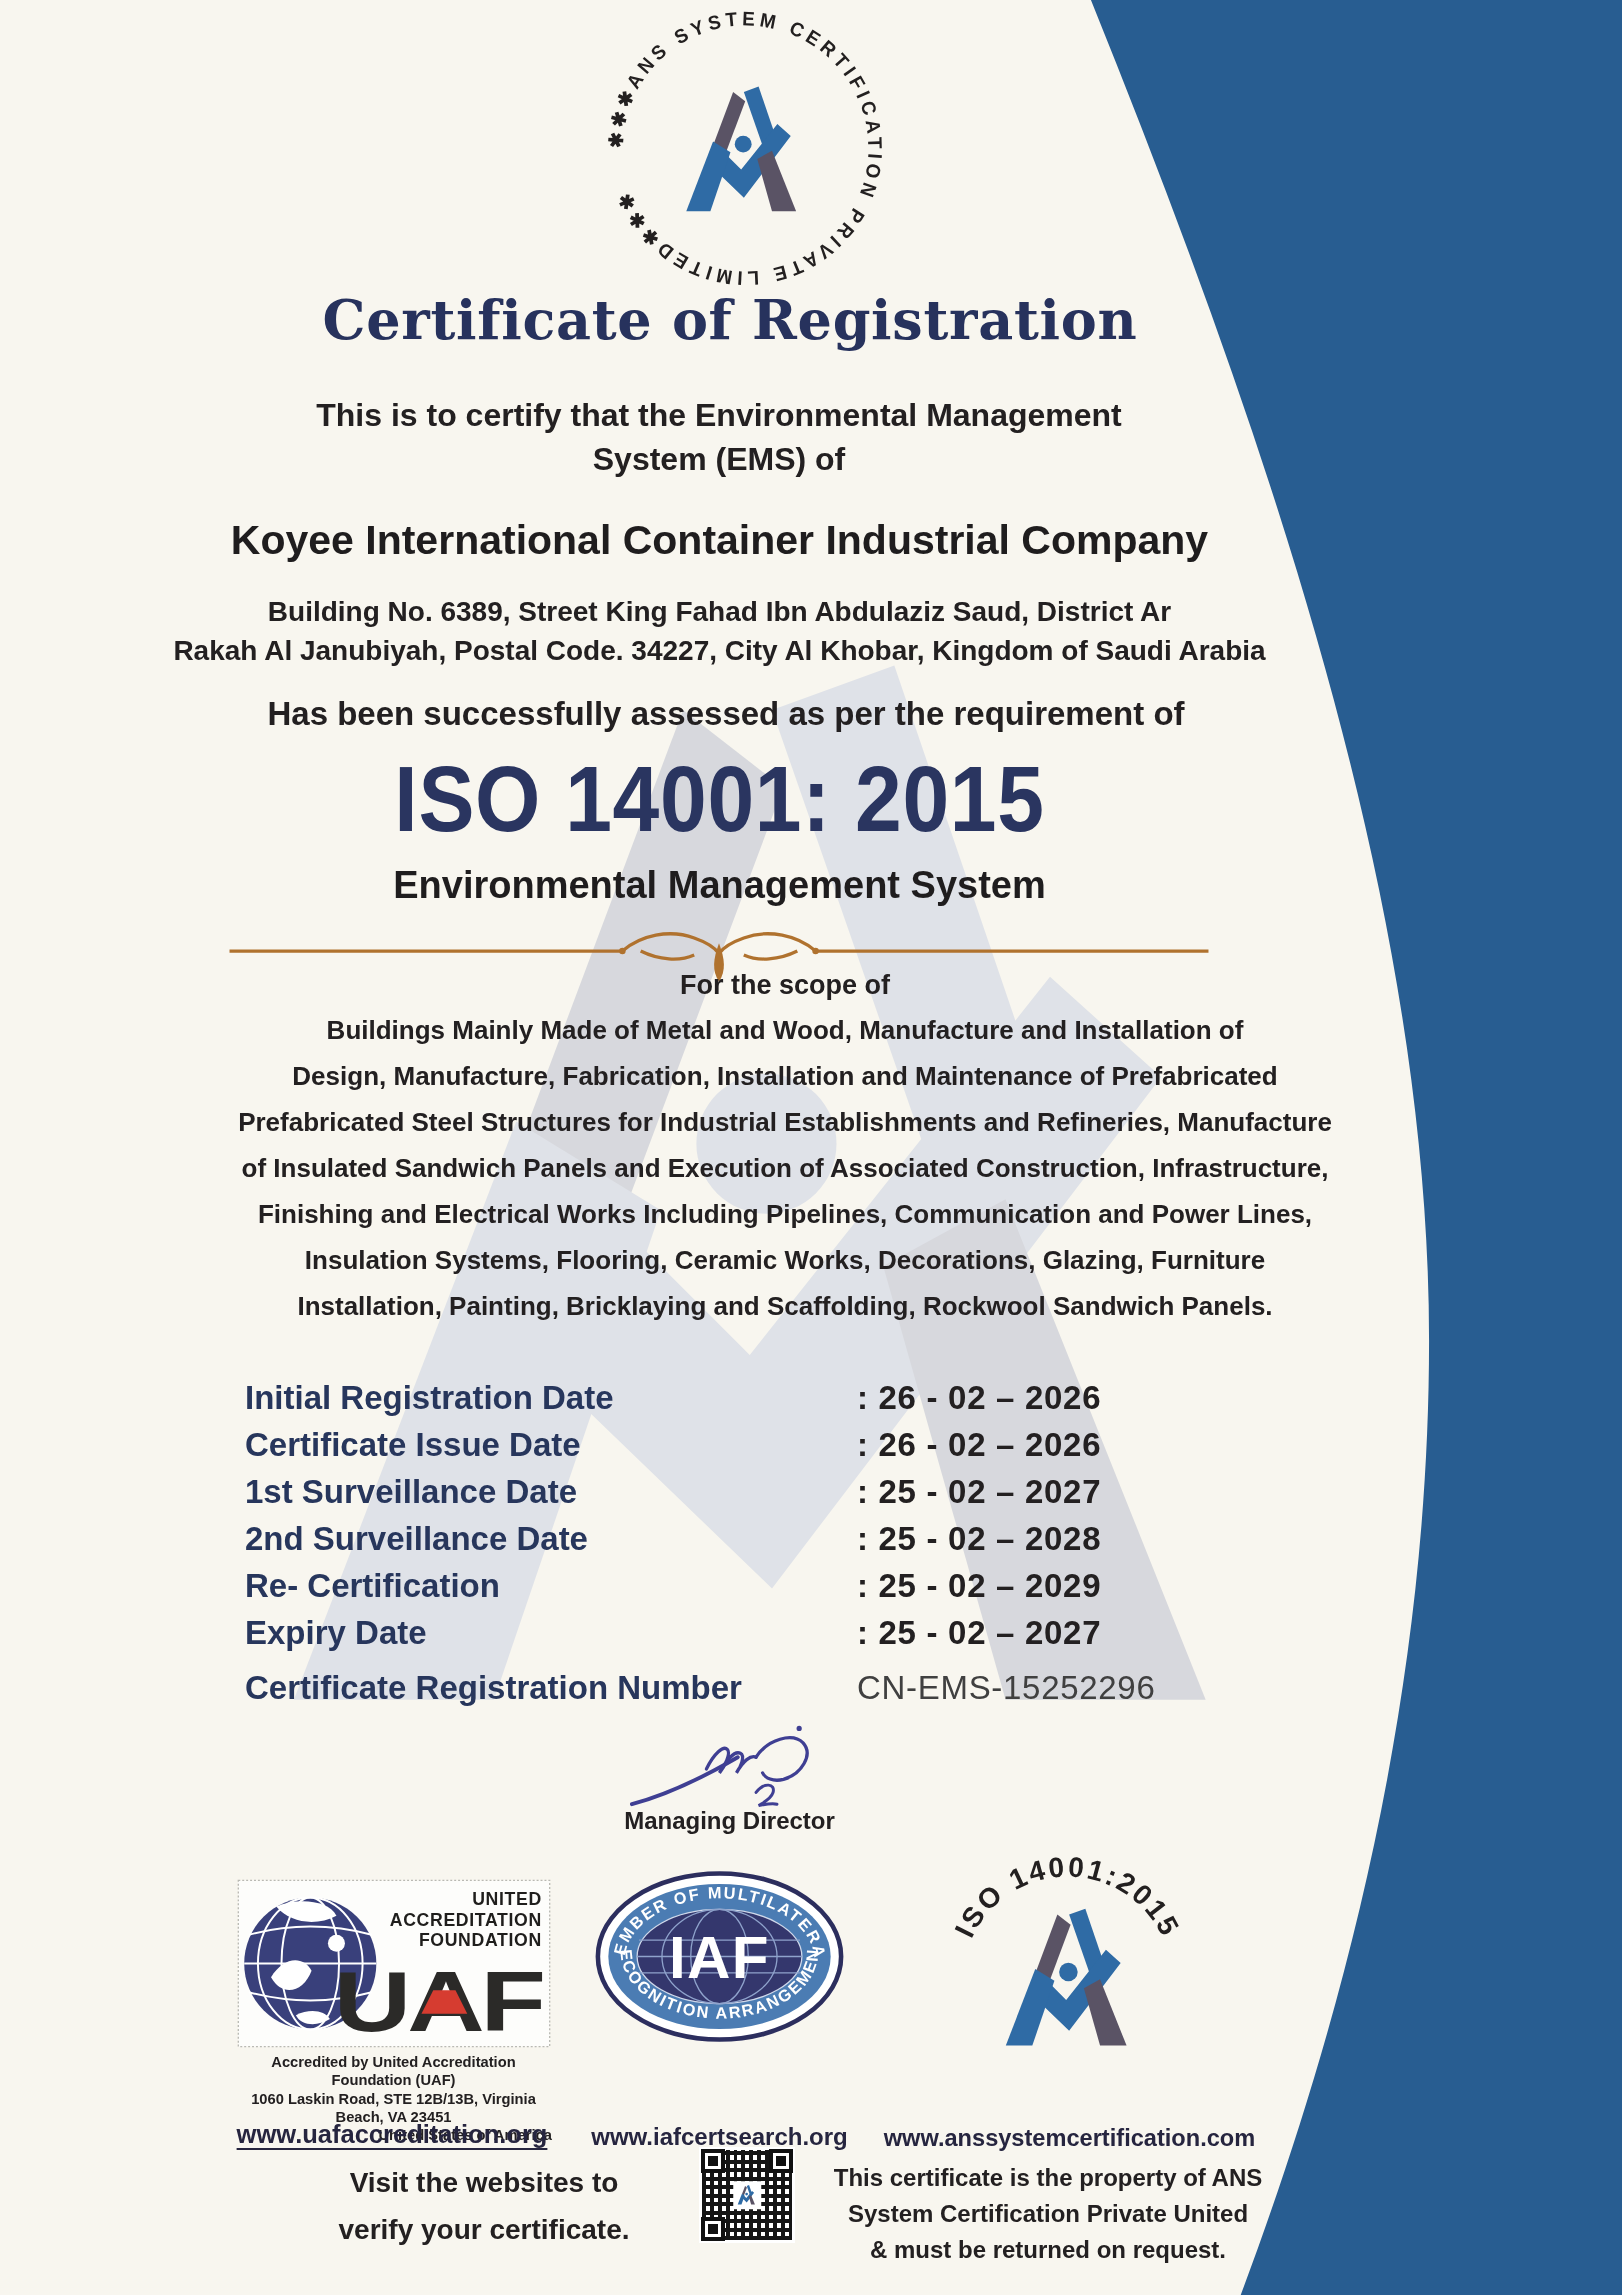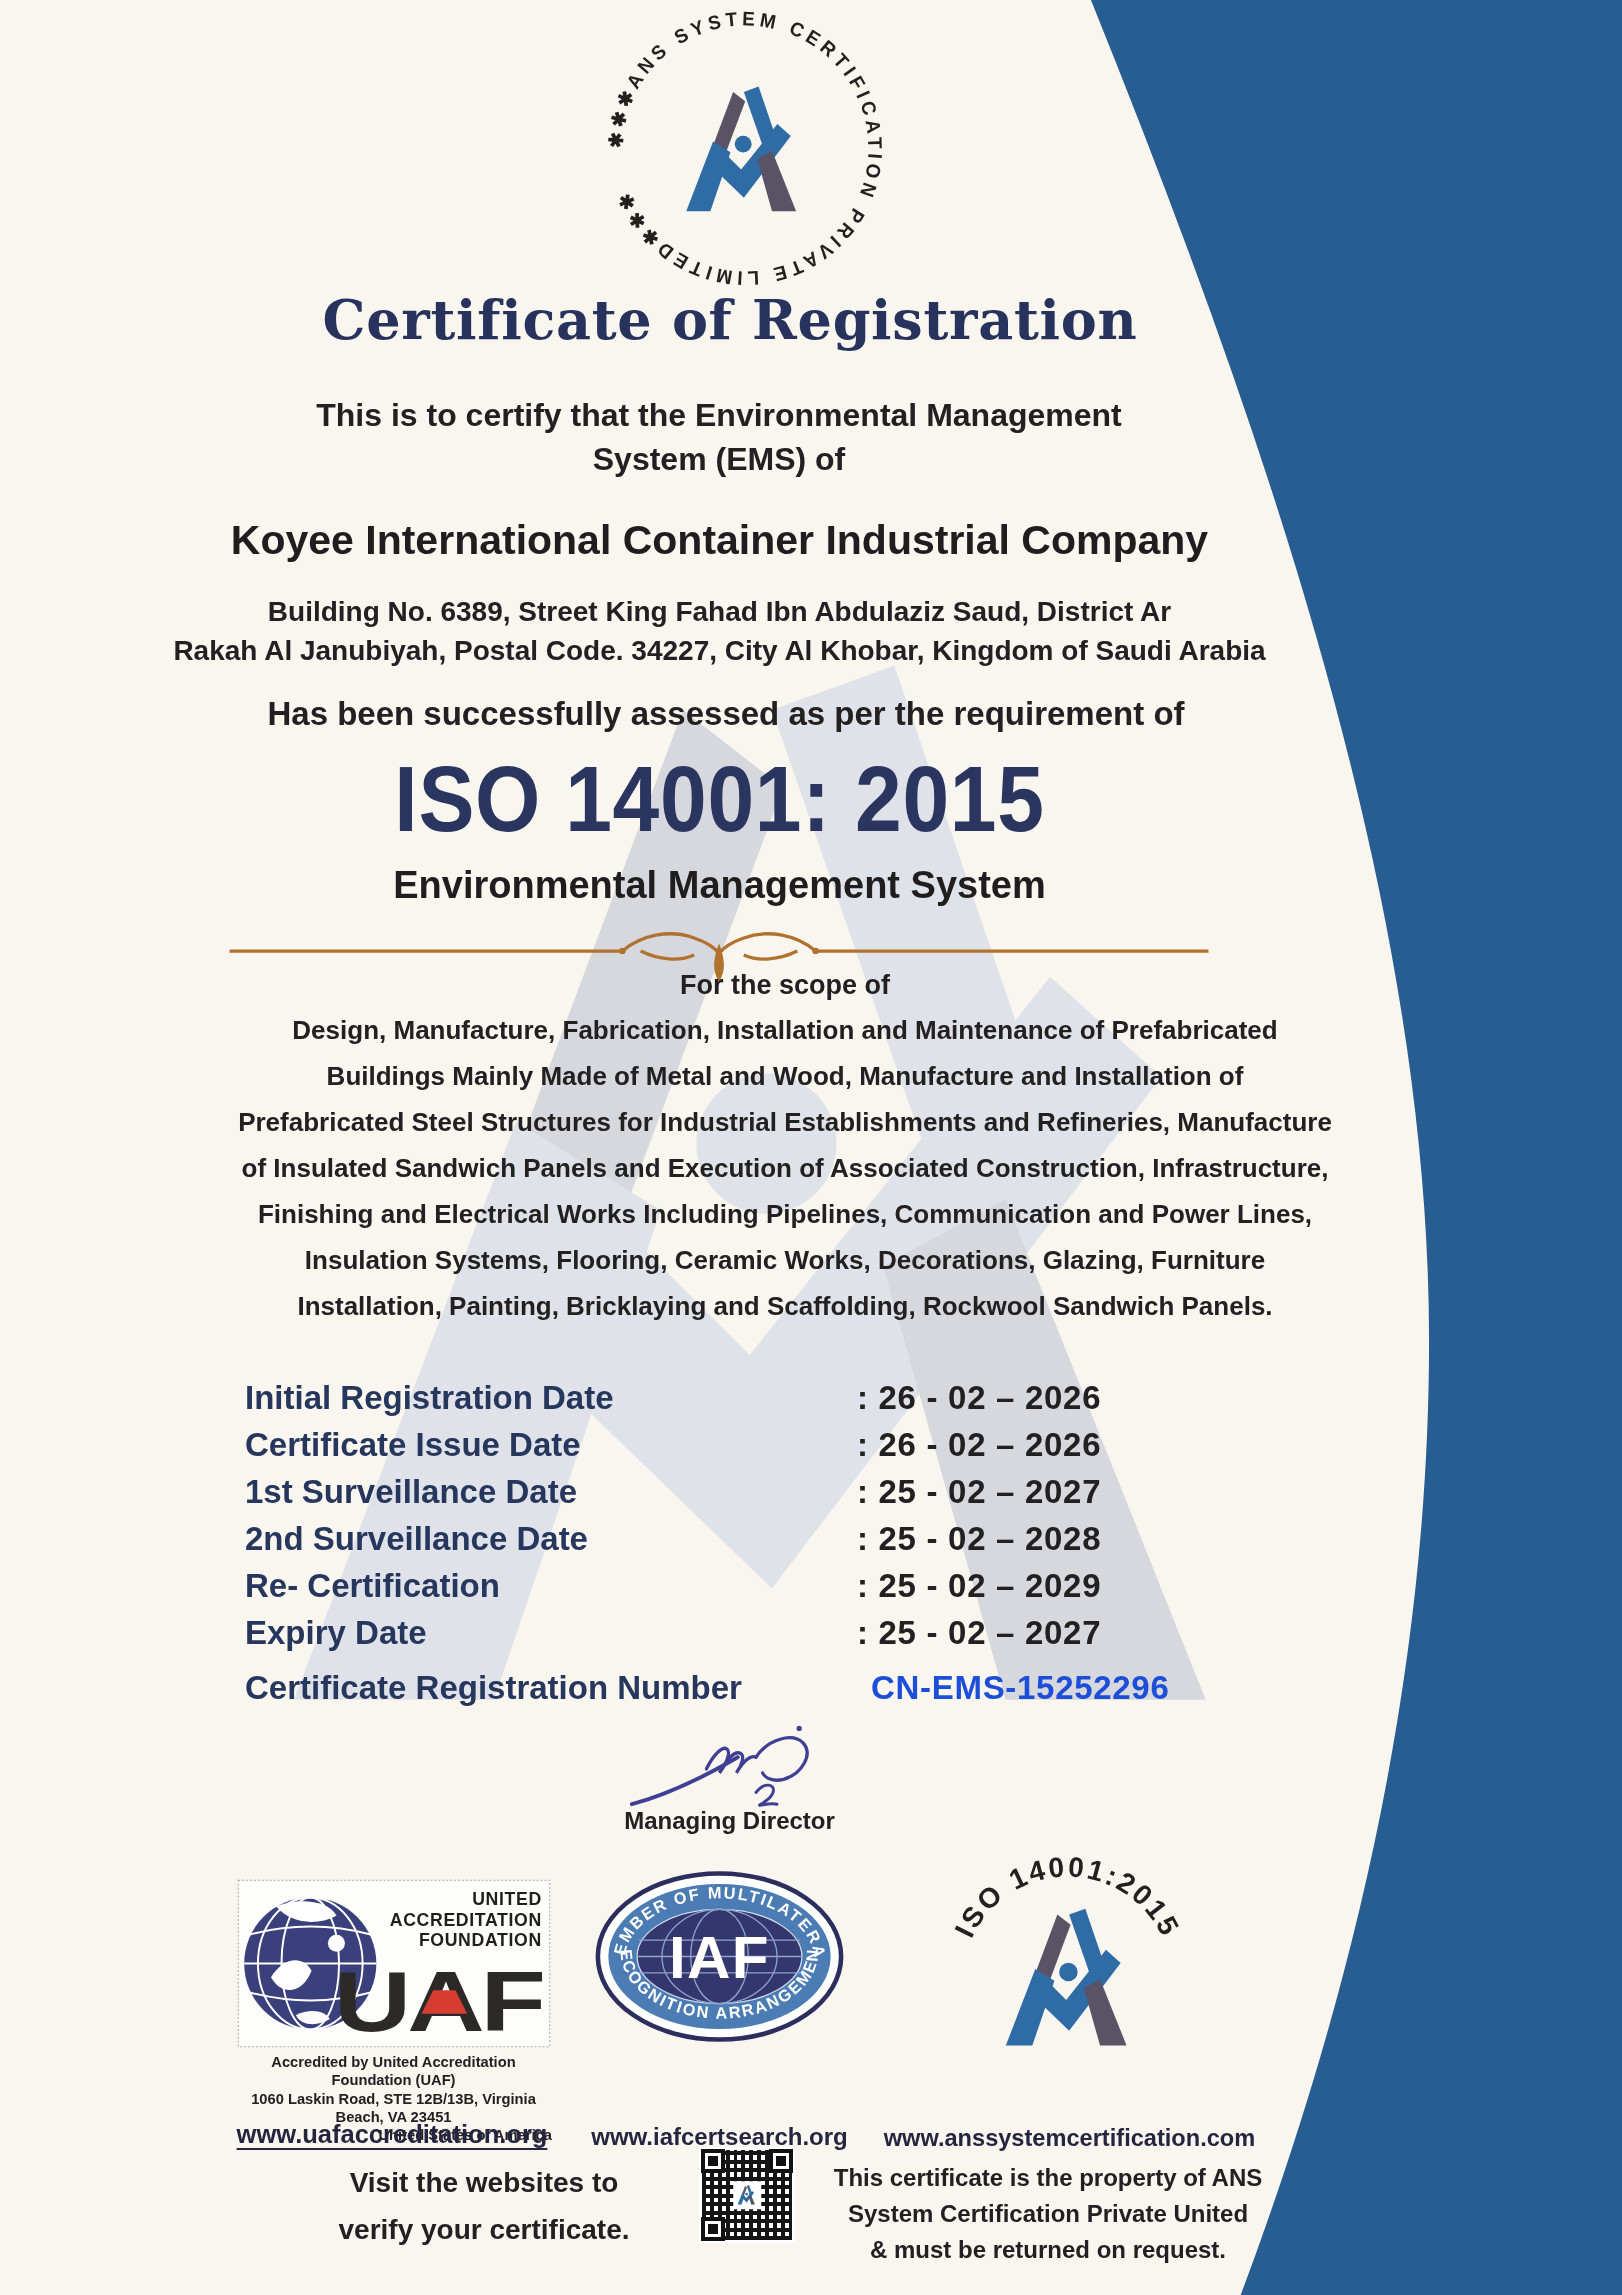--- a/index.html
+++ b/index.html
@@ -32,21 +32,21 @@
   .scope{left:111px;top:1007px;width:1348px;text-align:center;font-weight:800;font-size:26px;line-height:46px;color:#232021;}
   .scope div{white-space:nowrap;}
 
   .dates{left:245px;top:1374px;width:994px;}
   .dates .row{display:flex;height:47px;align-items:center;}
   .dates .lbl{width:612px;font-weight:800;font-size:33px;color:#27365c;}
   .dates .val{font-weight:800;font-size:33px;color:#232021;letter-spacing:0.7px;}
 
   .regrow{left:245px;top:1669px;width:1112px;display:flex;}
   .regrow .lbl{width:612px;font-weight:800;font-size:33px;color:#27365c;}
-  .regrow .val{font-weight:700;font-size:33px;color:#1d4ed8;letter-spacing:0.7px;margin-left:14px;}
+  .regrow .val{font-weight:400;font-size:33px;color:#404040;letter-spacing:0.7px;}
 
   .sig{left:628px;top:1706px;}
   .mdir{left:458px;top:1807px;width:543px;text-align:center;font-weight:800;font-size:24px;color:#232021;}
 
   .uafbox{left:237px;top:1879px;}
   .uafnote{left:230px;top:2053px;width:327px;font-weight:700;font-size:14.7px;line-height:18.3px;color:#232021;text-align:center;}
   .uafnote .r{text-align:right;padding-right:5.2px;}
   .website{font-weight:800;color:#26253f;}
   .uafsite{left:209px;top:2120px;width:366px;text-align:center;font-size:25.5px;text-decoration:underline;text-decoration-thickness:2px;text-underline-offset:5.2px;}
   .iafsite{left:543px;top:2123px;width:353px;text-align:center;font-size:24px;}
@@ -135,22 +135,22 @@
         <path d="M880,46 C852,60 820,62 798,52"></path>
       </g>
       <circle cx="612" cy="46" r="5" fill="#b0722e"></circle>
       <circle cx="908" cy="46" r="5" fill="#b0722e"></circle>
       <path d="M760,34 C751,58 749,76 760,93 C771,76 769,58 760,34 Z" fill="#b0722e"></path>
     </svg>
 
     <div class="abs scopehead">For the scope of</div>
 
     <div class="abs scope">
+      <div>Buildings Mainly Made of Metal and Wood, Manufacture and Installation of</div>
       <div>Design, Manufacture, Fabrication, Installation and Maintenance of Prefabricated</div>
-      <div>Buildings Mainly Made of Metal and Wood, Manufacture and Installation of</div>
       <div>Prefabricated Steel Structures for Industrial Establishments and Refineries, Manufacture</div>
       <div>of Insulated Sandwich Panels and Execution of Associated Construction, Infrastructure,</div>
       <div>Finishing and Electrical Works Including Pipelines, Communication and Power Lines,</div>
       <div>Insulation Systems, Flooring, Ceramic Works, Decorations, Glazing, Furniture</div>
       <div>Installation, Painting, Bricklaying and Scaffolding, Rockwool Sandwich Panels.</div>
     </div>
 
     <div class="abs dates">
       <div class="row">
         <span class="lbl">Initial Registration Date</span>

